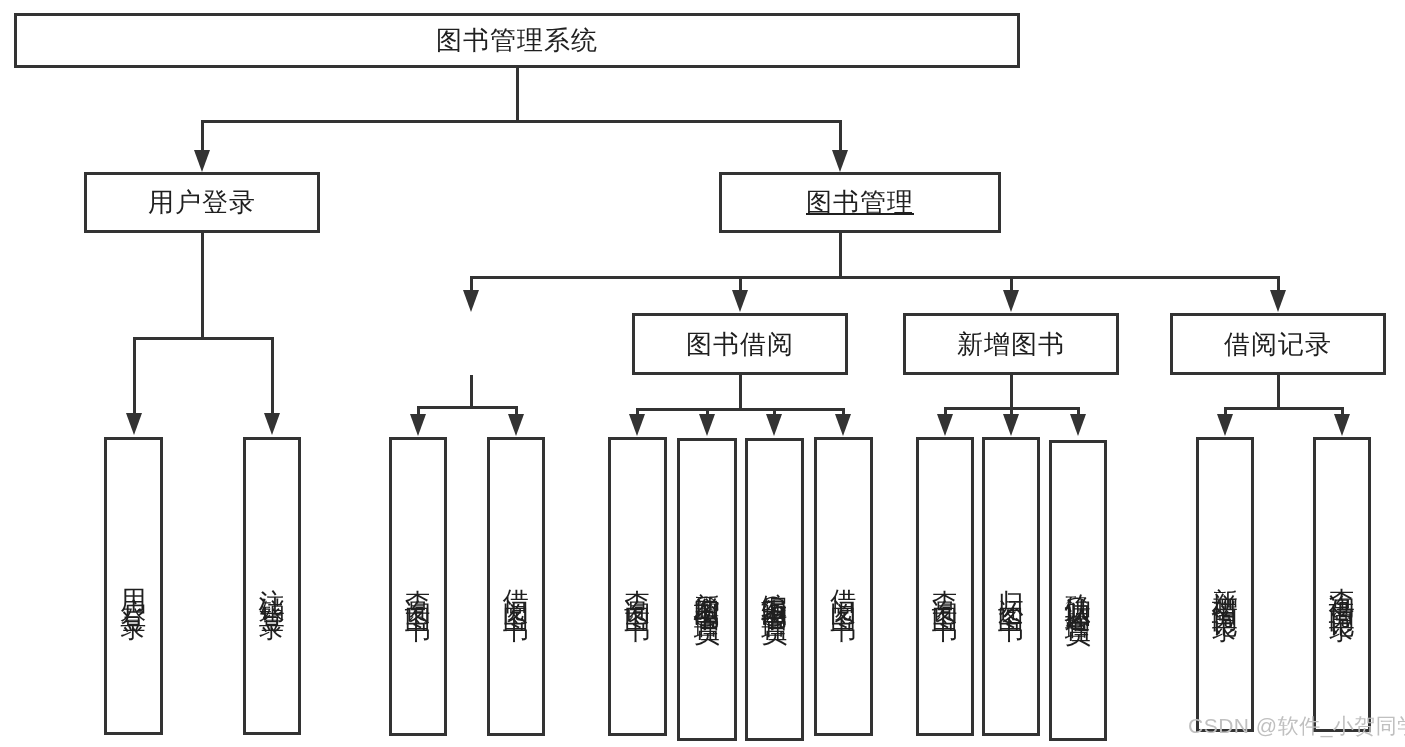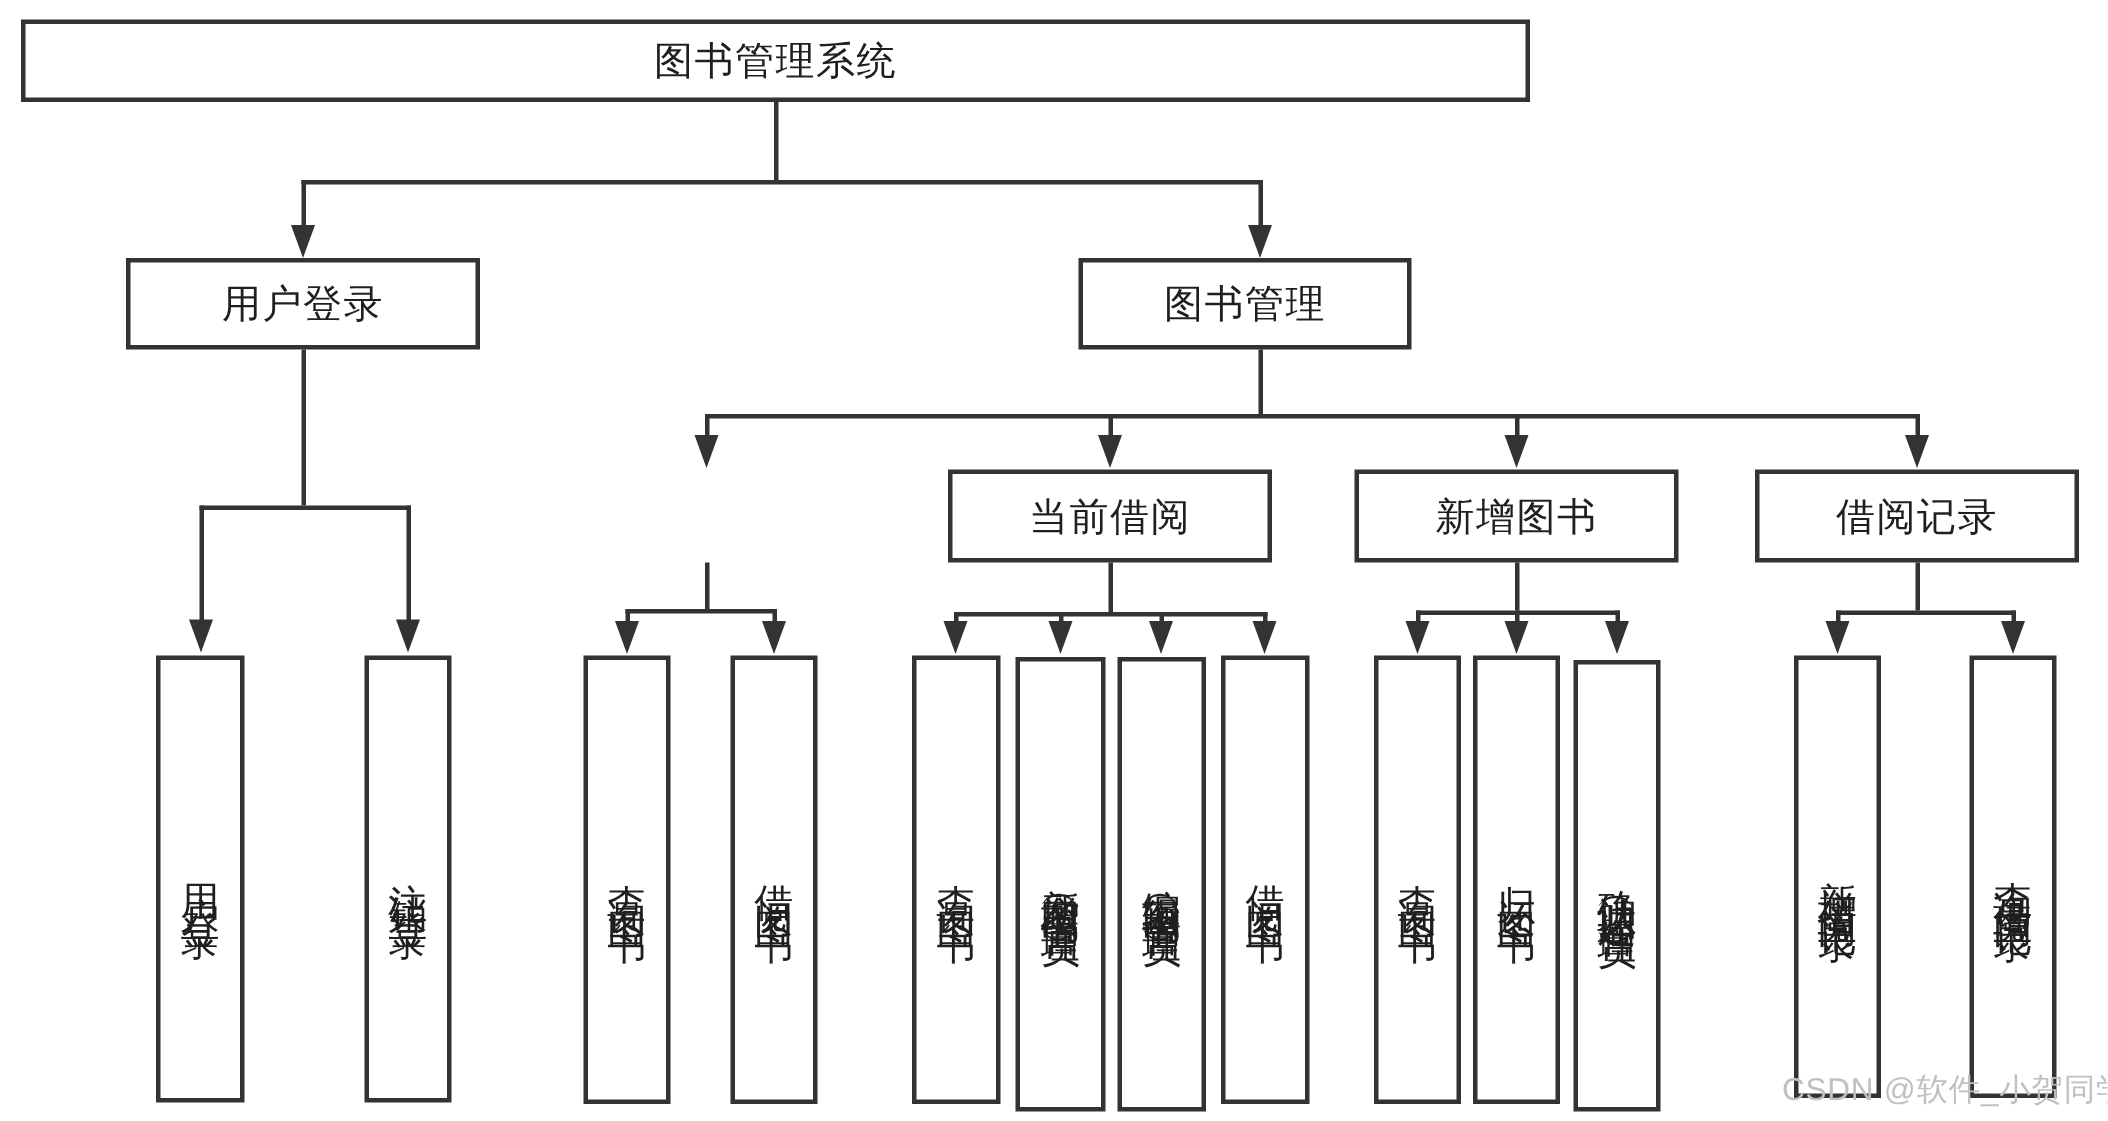--- a/index.html
+++ b/index.html
@@ -60,26 +60,26 @@
 
 <div id="stage">
 
   <div class="box" style="left:14px;top:13px;width:1006px;height:55px;">
     <span class="hlabel">图书管理系统</span>
   </div>
 
   <div class="box" style="left:84px;top:172px;width:236px;height:61px;">
     <span class="hlabel">用户登录</span>
   </div>
-  <div class="box" style="left:719px;top:172px;width:222px;height:61px;">
+  <div class="box" style="left:719px;top:172px;width:282px;height:61px;text-decoration:underline;">
     <span class="hlabel">图书管理</span>
   </div>
 
   <div class="box" style="left:632px;top:313px;width:216px;height:62px;">
-    <span class="hlabel">当前借阅</span>
+    <span class="hlabel">图书借阅</span>
   </div>
   <div class="box" style="left:903px;top:313px;width:216px;height:62px;">
     <span class="hlabel">新增图书</span>
   </div>
   <div class="box" style="left:1170px;top:313px;width:216px;height:62px;">
     <span class="hlabel">借阅记录</span>
   </div>
 
   <div class="box" style="left:104px;top:437px;width:59px;height:298px;">
     <span class="vtext sp4">用户登录</span>

